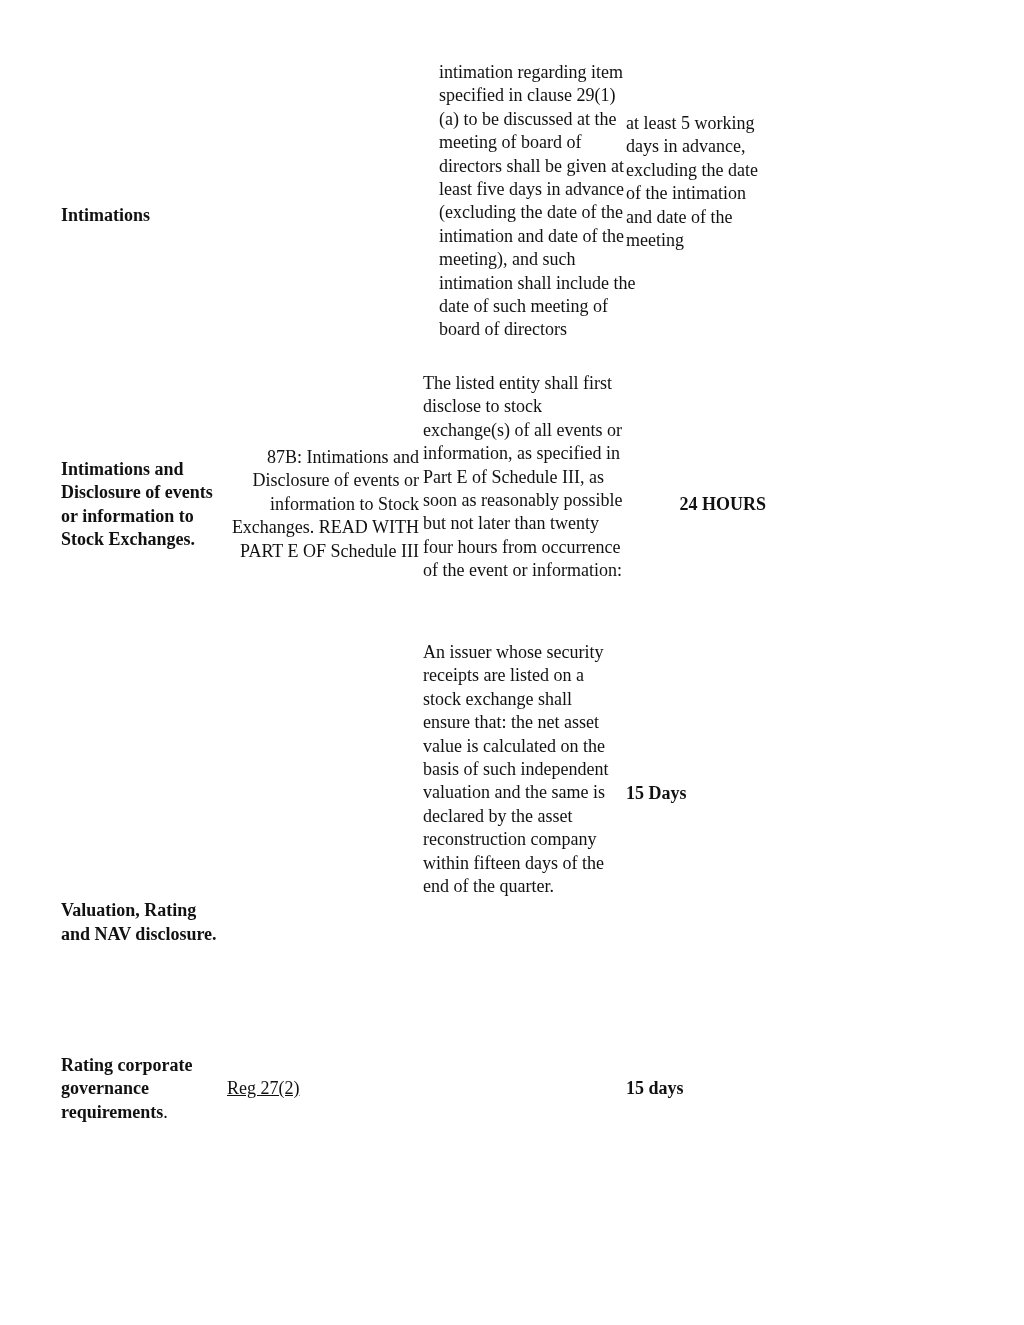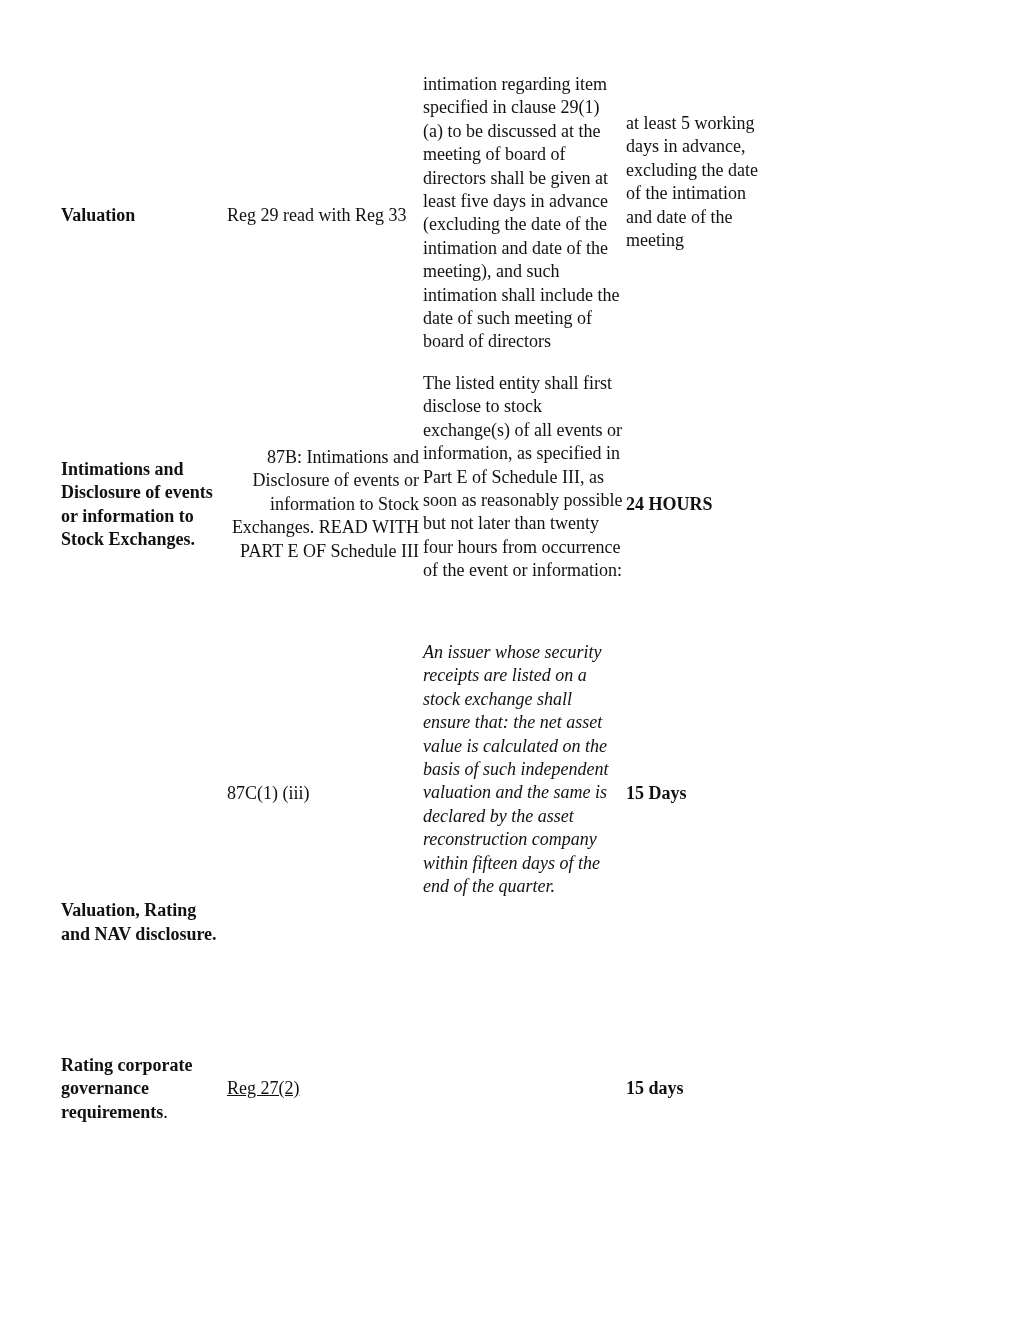--- a/index.html
+++ b/index.html
@@ -16,56 +16,50 @@
     .c4 { left: 626px; width: 140px; }
     .bold { font-weight: bold; }
     .vc { display: flex; flex-direction: column; justify-content: center; }
     .plain { font-weight: normal; }
   </style>
 </head>
 <body>
 
 <div class="row" style="top:61px; height:310px;">
   <div class="cell c1 vc" style="top:0; height:310px;">
-    <span>Valuation</span>
+    <span>Intimations</span>
   </div>
-  <div class="cell c2 vc" style="top:0; height:310px;">
-    <span>Reg 29 read with Reg 33</span>
-  </div>
-  <div class="cell c3" style="top:12px;">
+  <div class="cell c3" style="top:0;margin-left:16px;">
     <span>intimation regarding item specified in clause 29(1) (a) to be discussed at the meeting of board of directors shall be given at least five days in advance (excluding the date of the intimation and date of the meeting), and such intimation shall include the date of such meeting of board of directors</span>
   </div>
   <div class="cell c4" style="top:51px;">
     <span>at least 5 working days in advance, excluding the date of the intimation and date of the meeting</span>
   </div>
 </div>
 
 <div class="row" style="top:372px; height:265px;">
   <div class="cell c1 vc" style="top:0; height:265px;">
     <span>Intimations and Disclosure of events or information to Stock Exchanges.</span>
   </div>
   <div class="cell c2 vc" style="top:0; height:265px;text-align:right;">
     <span>87B: Intimations and Disclosure of events or information to Stock Exchanges. READ WITH PART E OF Schedule III</span>
   </div>
   <div class="cell c3" style="top:0;">
     <span>The listed entity shall first disclose to stock exchange(s) of all events or information, as specified in Part E of Schedule III, as soon as reasonably possible but not later than twenty four hours from occurrence of the event or information:</span>
   </div>
-  <div class="cell c4 vc bold" style="top:0; height:265px;">
+  <div class="cell c4 vc bold" style="top:0; height:265px;text-align:right;">
     <span>24 HOURS</span>
   </div>
 </div>
 
 <div class="row" style="top:641px; height:305px;">
   <div class="cell c1 vc" style="top:0; height:305px;justify-content:flex-end;">
     <span>Valuation, Rating and NAV disclosure.</span>
   </div>
-  <div class="cell c2 vc" style="top:0; height:305px;">
-    <span>87C(1) (iii)</span>
-  </div>
-  <div class="cell c3" style="top:0;font-style:italic;">
+  <div class="cell c3" style="top:0;">
     <span>An issuer whose security receipts are listed on a stock exchange shall ensure that: the net asset value is calculated on the basis of such independent valuation and the same is declared by the asset reconstruction company within fifteen days of the end of the quarter.</span>
   </div>
   <div class="cell c4 vc bold" style="top:0; height:305px;">
     <span>15 Days</span>
   </div>
 </div>
 
 <div class="row" style="top:948px; height:262px;">
   <div class="cell c1 vc" style="top:0; height:282px;">
     <span><span>Rating corporate governance requirements</span><span class="plain">.</span></span>

